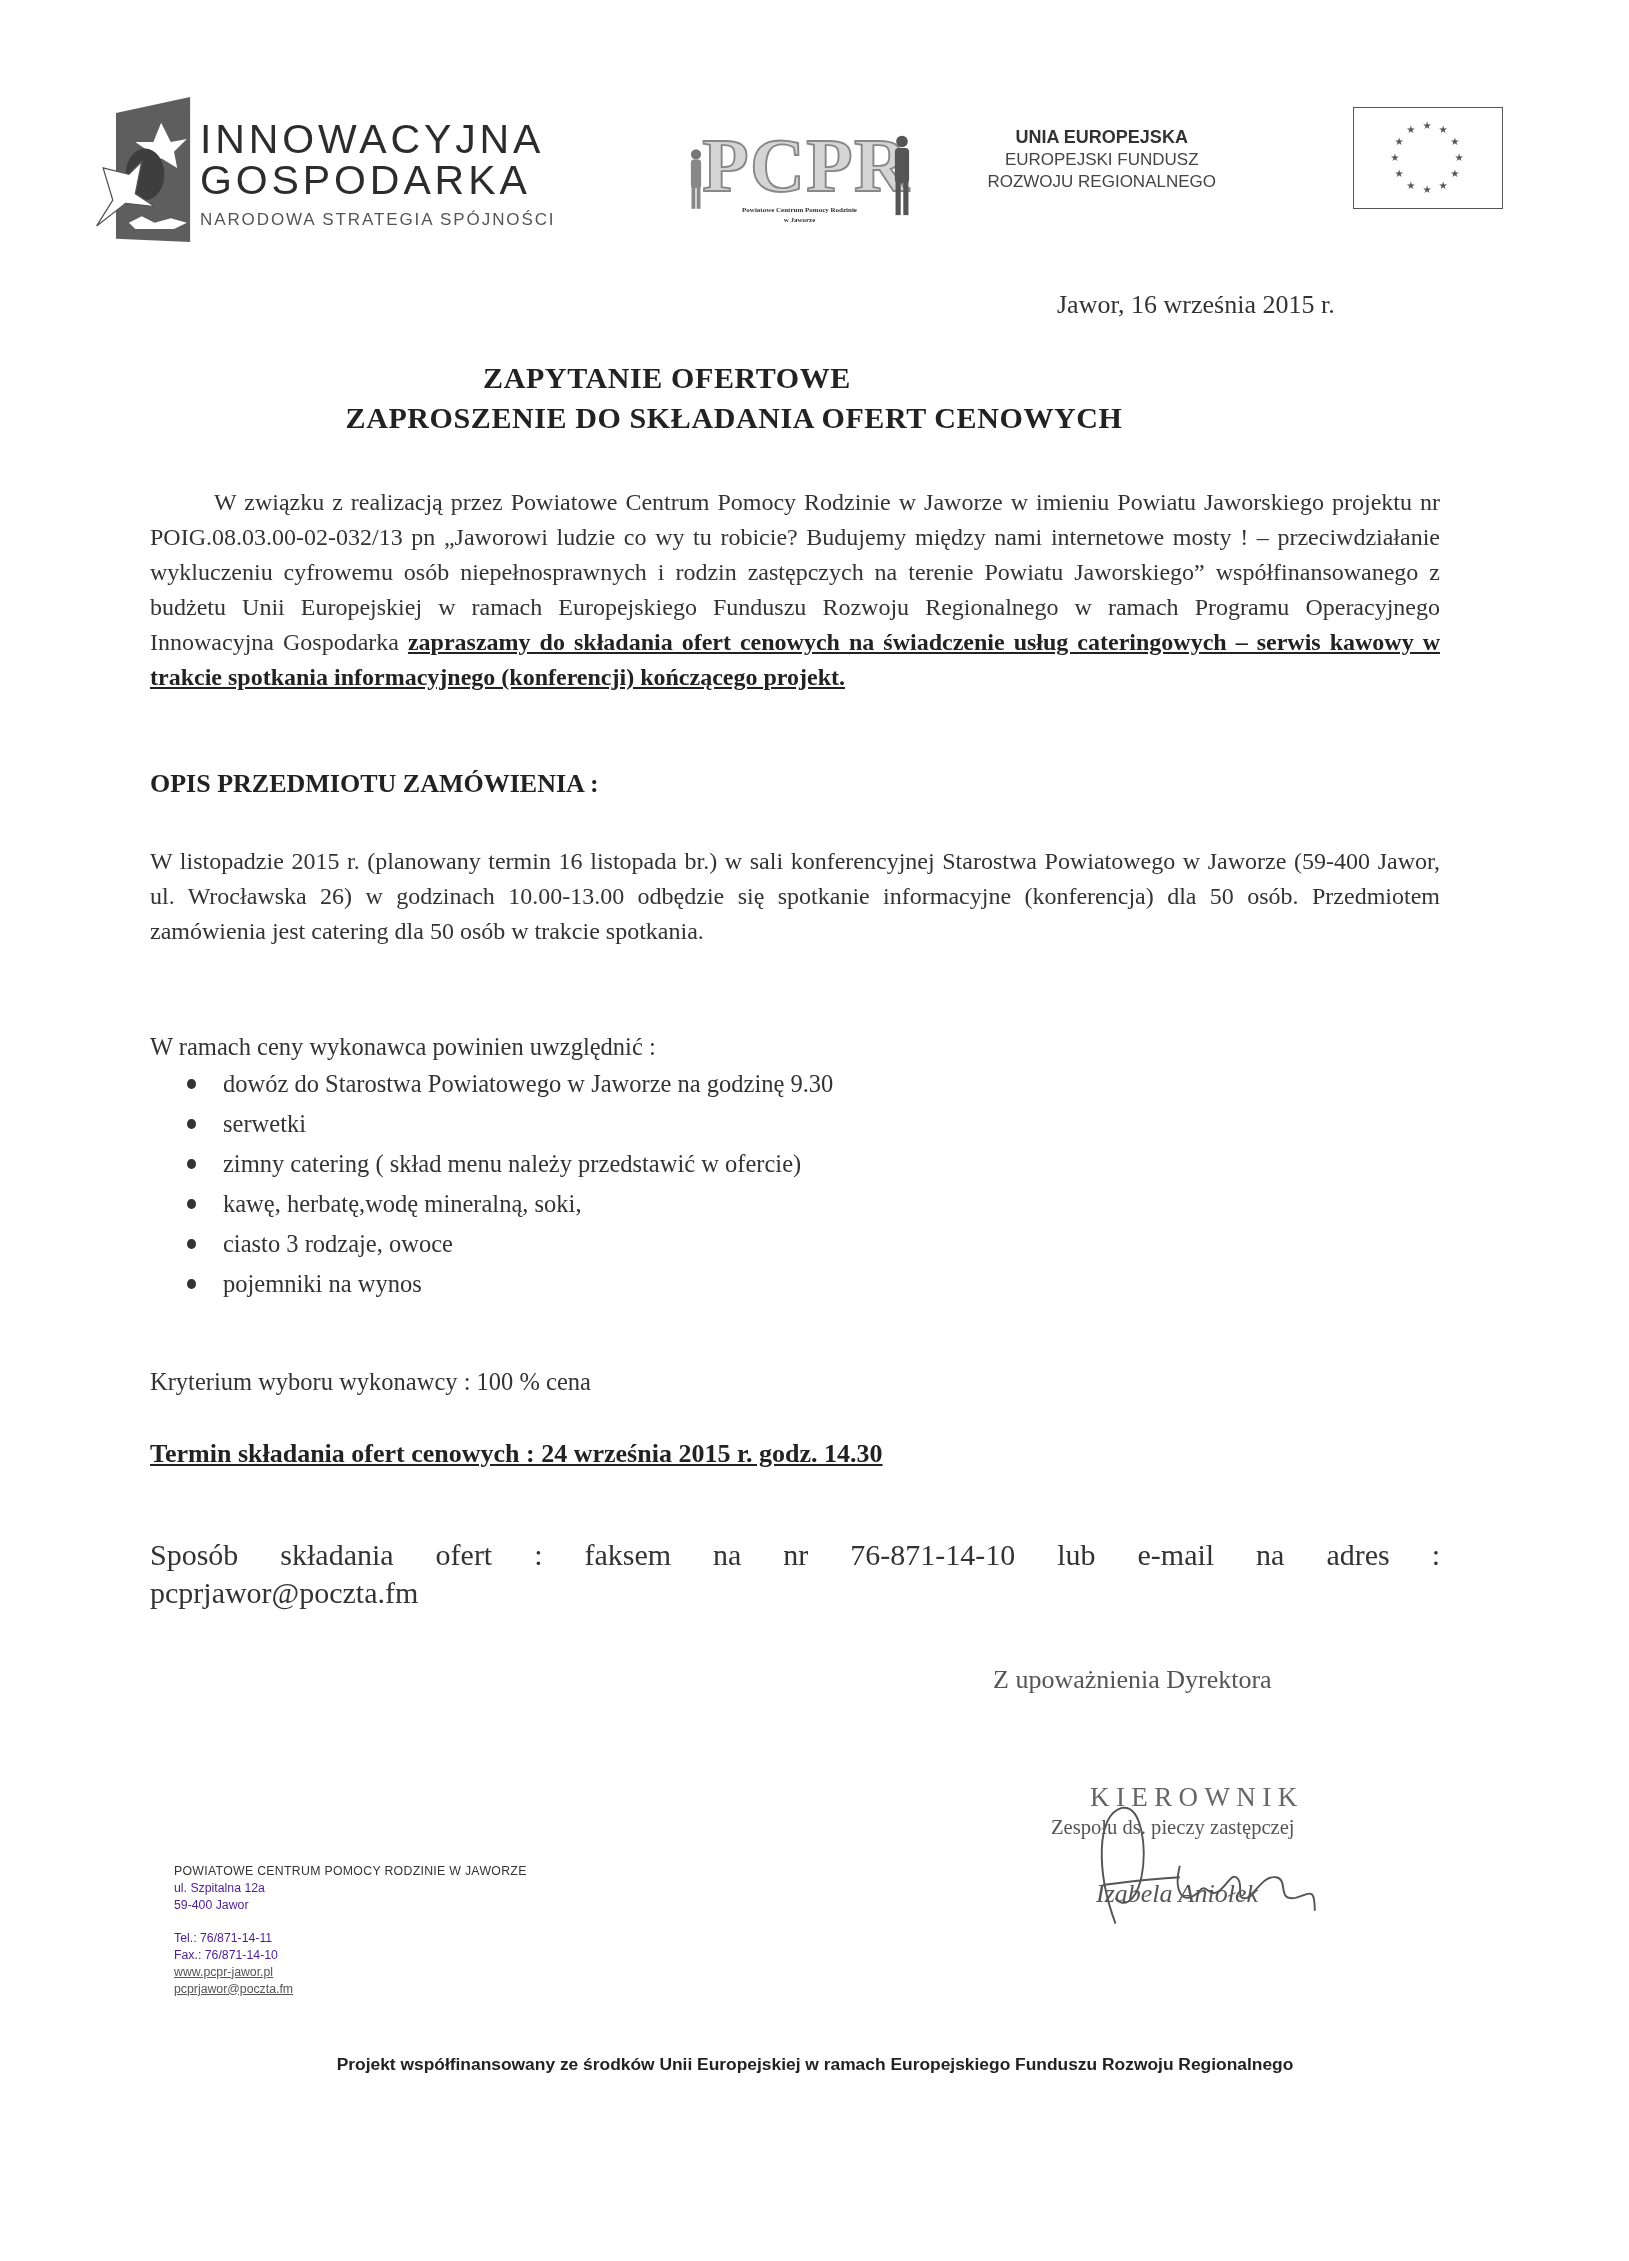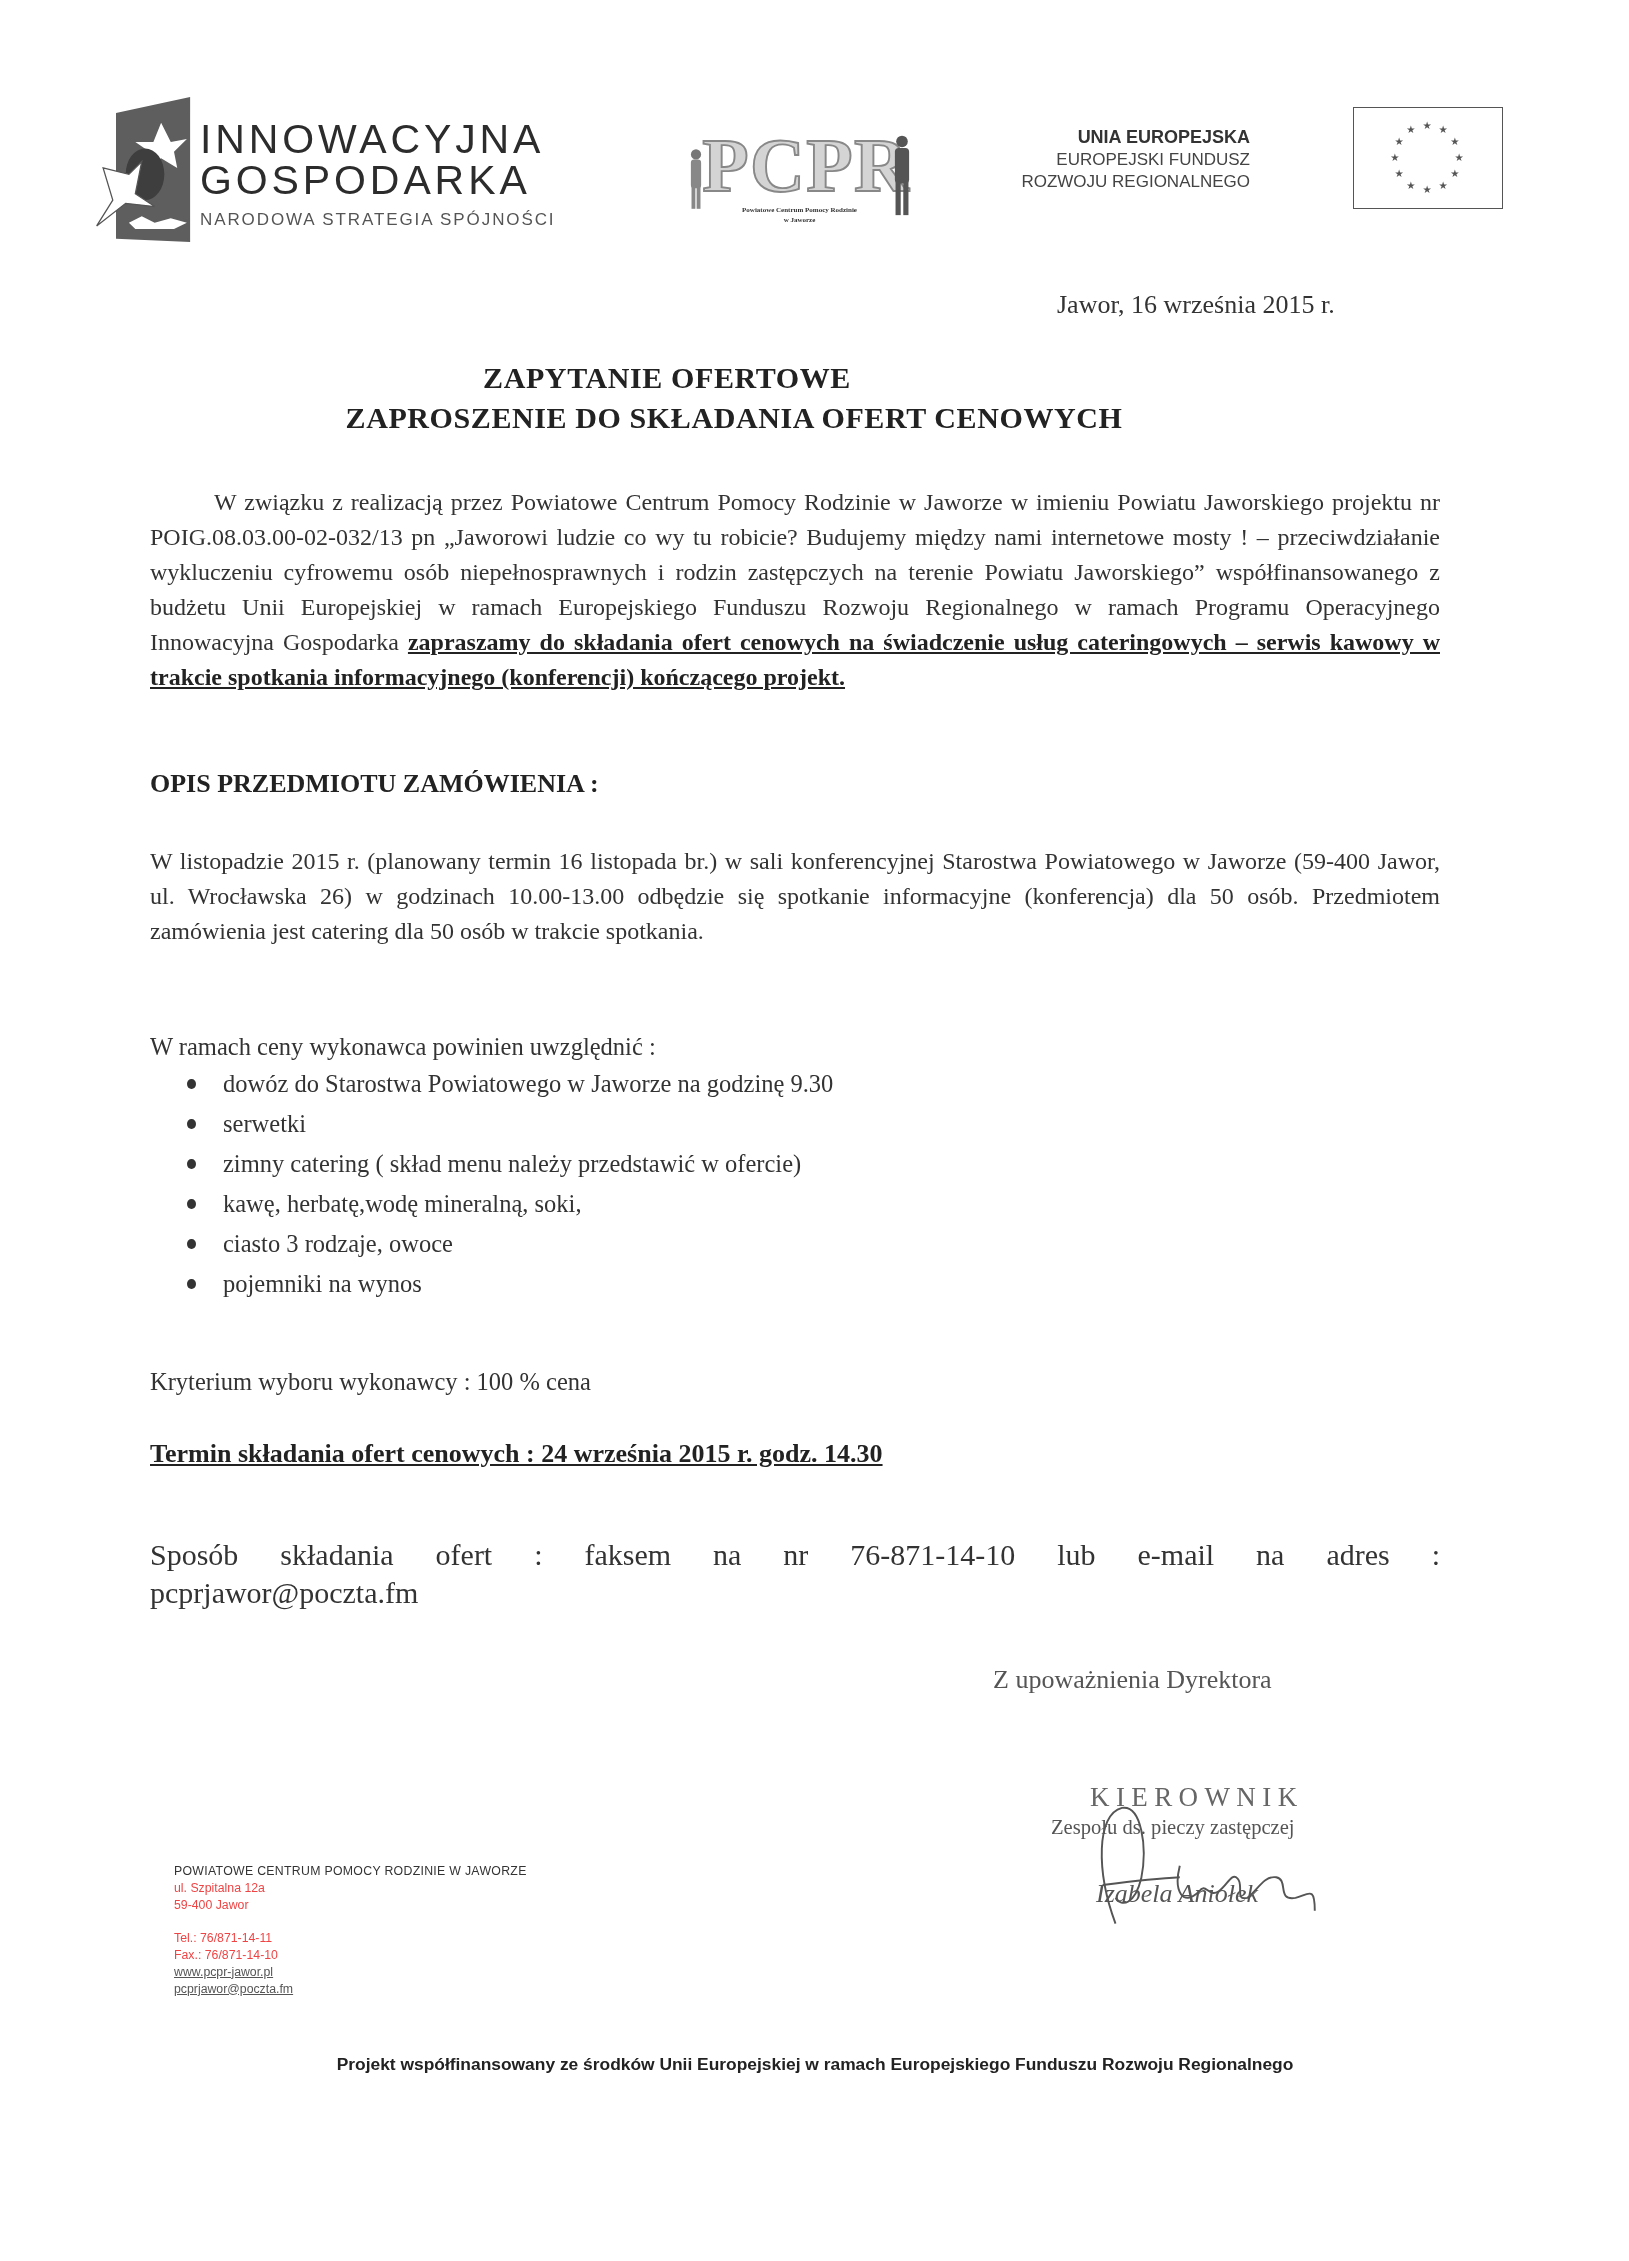--- a/index.html
+++ b/index.html
@@ -9,21 +9,21 @@
   .sans { font-family: "Liberation Sans", "DejaVu Sans", sans-serif; }
   #ig-mark { left: 90px; top: 97px; width: 110px; height: 145px; }
   #ig-text { left: 200px; top: 119px; }
   .ig-l1, .ig-l2 { font-size: 41px; letter-spacing: 3.9px; color: #2c2c2c; line-height: 41px; font-weight: 400; }
   .ig-l3 { font-size: 17px; letter-spacing: 1.9px; color: #555; margin-top: 9px; }
 
   #pcpr-logo { left: 683px; top: 119px; width: 232px; height: 110px; }
   #pcpr-letters { position: absolute; left: 19.3px; top: 0px; font-size: 76px; font-weight: 700; color: #d4d4d4; -webkit-text-stroke: 1.9px #888; letter-spacing: 1.3px; line-height: 77px; }
   #pcpr-sub { position: absolute; left: 26px; top: 79px; width: 181px; text-align: center; font-size: 7px; font-weight: 700; color: #333; line-height: 9.7px; }
 
-  #eu-text { right: 380px; top: 126px; text-align: right; }
+  #eu-text { right: 414px; top: 126px; text-align: center; }
   .eu-l1 { font-size: 18px; font-weight: 700; color: #333; line-height: 23px; }
   .eu-l2, .eu-l3 { font-size: 17px; color: #444; line-height: 22px; }
   #eu-flag { left: 1353px; top: 107px; width: 150px; height: 102px; border: 1.9px solid #555; box-sizing: border-box; }
 
   
   #date { left: 1057px; top: 282px; font-size: 26px; color: #333; }
 
   
   #title1 { left: 0; width: 1334px; top: 353px; text-align: center; font-size: 30px; font-weight: 700; letter-spacing: 0.6px; color: #222; }
   #title2 { left: 0; width: 1468px; top: 393px; text-align: center; font-size: 30px; font-weight: 700; letter-spacing: 0.6px; color: #222; }
@@ -53,21 +53,21 @@
   
   #stamp { left: 1006px; top: 1774px; width: 374px; height: 168px; text-align: right; }
   #stamp-kier { position: absolute; left: 84px; top: 0; font-size: 27px; letter-spacing: 6.4px; color: #666; }
   #stamp-zesp { position: absolute; left: 45px; top: 34px; font-size: 20.6px; color: #555; }
   #stamp-name { position: absolute; left: 90px; top: 97px; font-size: 26px; font-style: italic; color: #555; }
   #signature { position: absolute; left: 64px; top: 13px; width: 271px; height: 135px; }
 
   
   #contact { left: 174px; top: 1863px; }
   #contact .c-org { font-size: 12.3px; color: #333; letter-spacing: 0.3px; line-height: 17px; }
-  #contact .c-line { font-size: 12.3px; color: #ef4444; line-height: 17px; }
+  #contact .c-line { font-size: 12.3px; color: #4c1d95; line-height: 17px; }
   #contact .c-gap { height: 15.5px; }
   #contact .c-link { font-size: 12.3px; color: #555; line-height: 17px; text-decoration: underline; }
 
   #cofin { left: 0; width: 1630px; top: 2054px; text-align: center; font-size: 17.4px; font-weight: 700; color: #222; }
 </style>
 </head>
 <body>
 
 <div class="abs" id="ig-mark">
   <svg width="110" height="145" viewBox="0 0 170 225">

